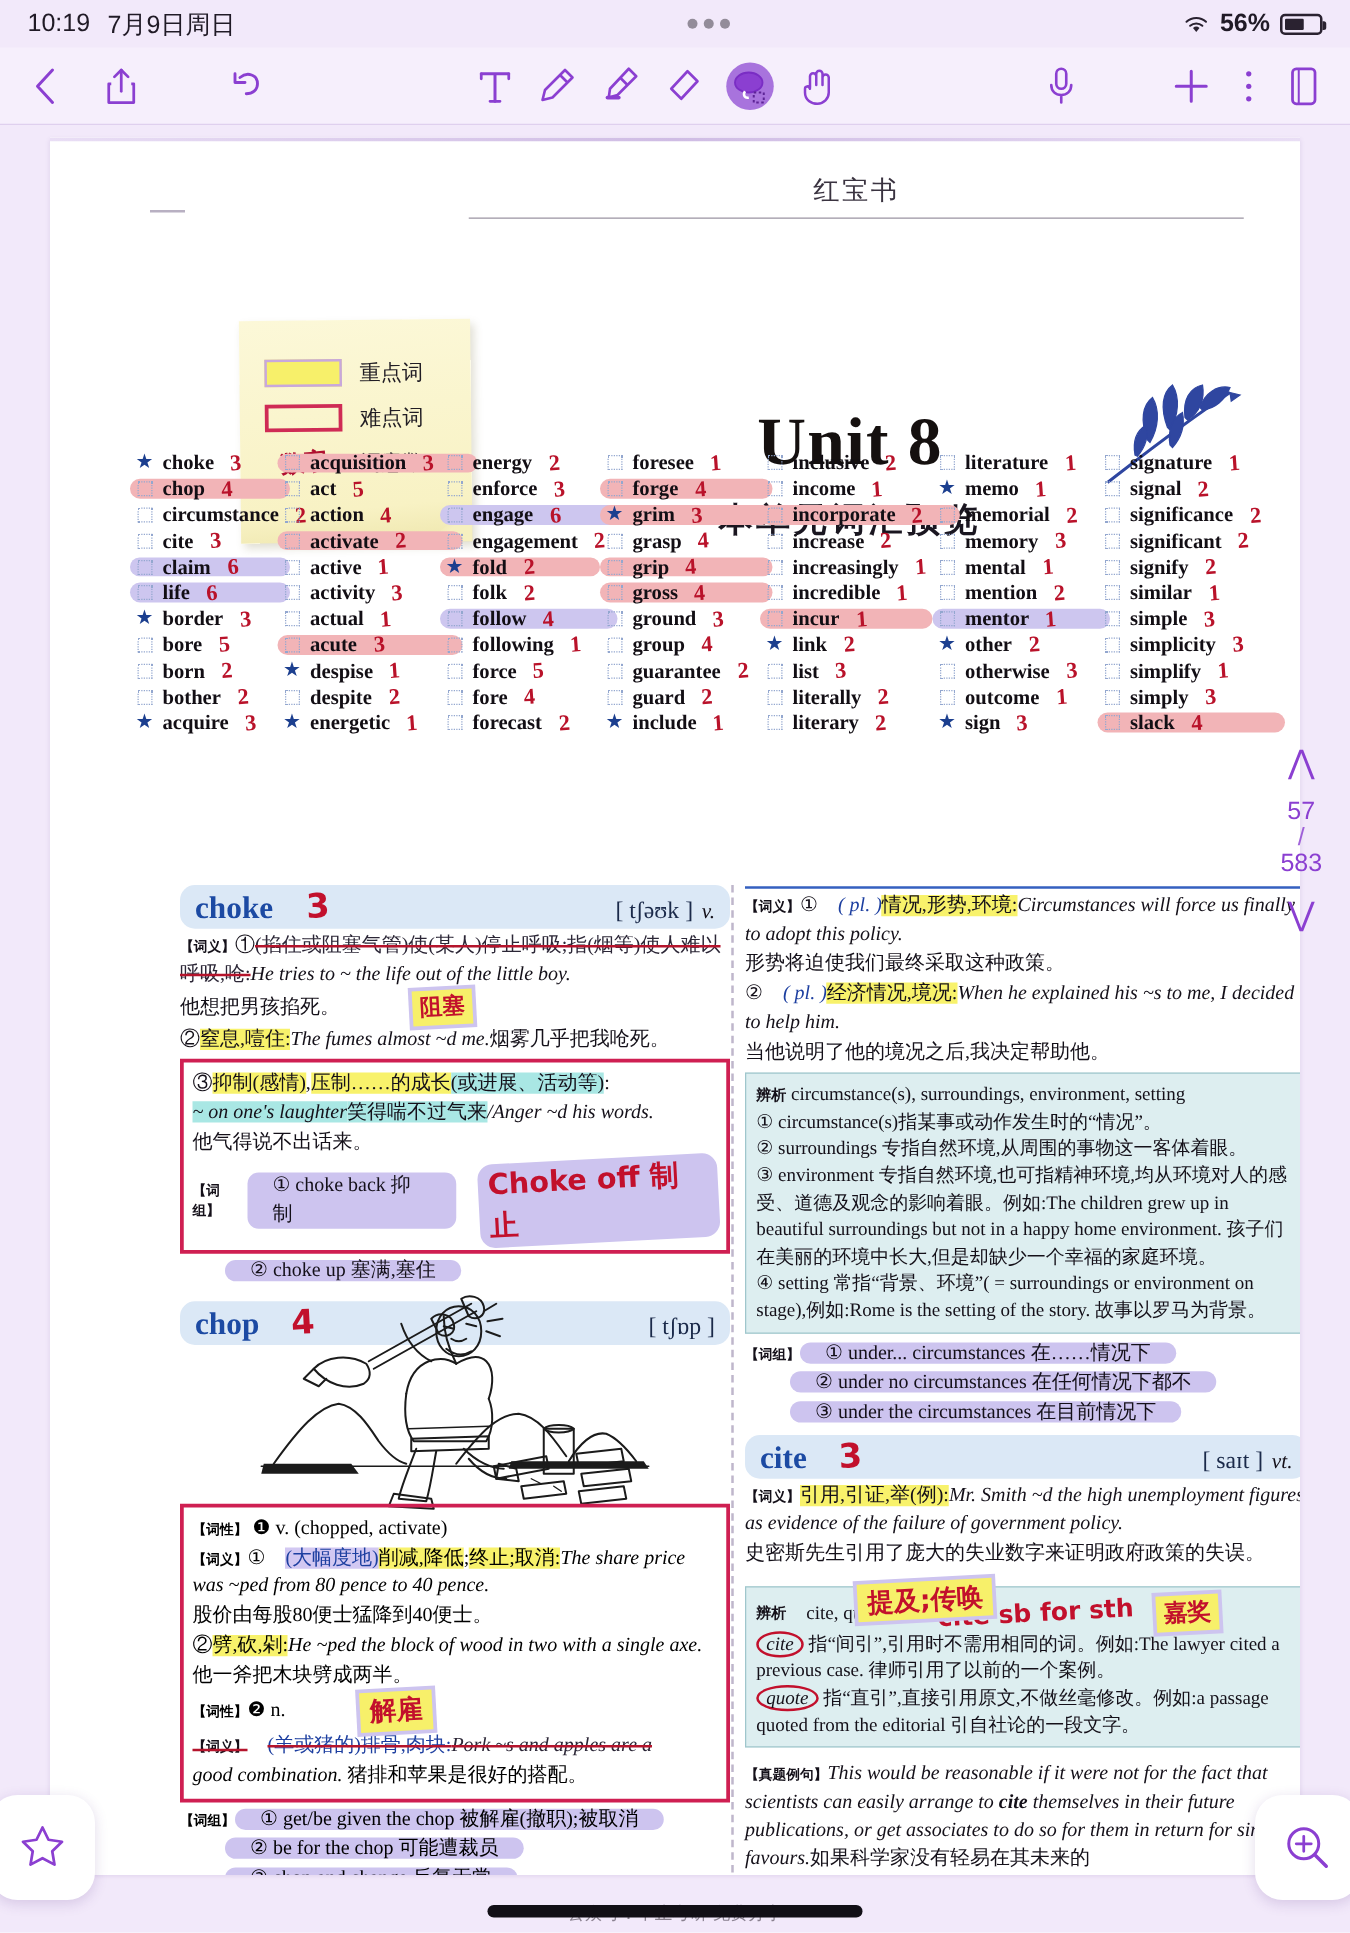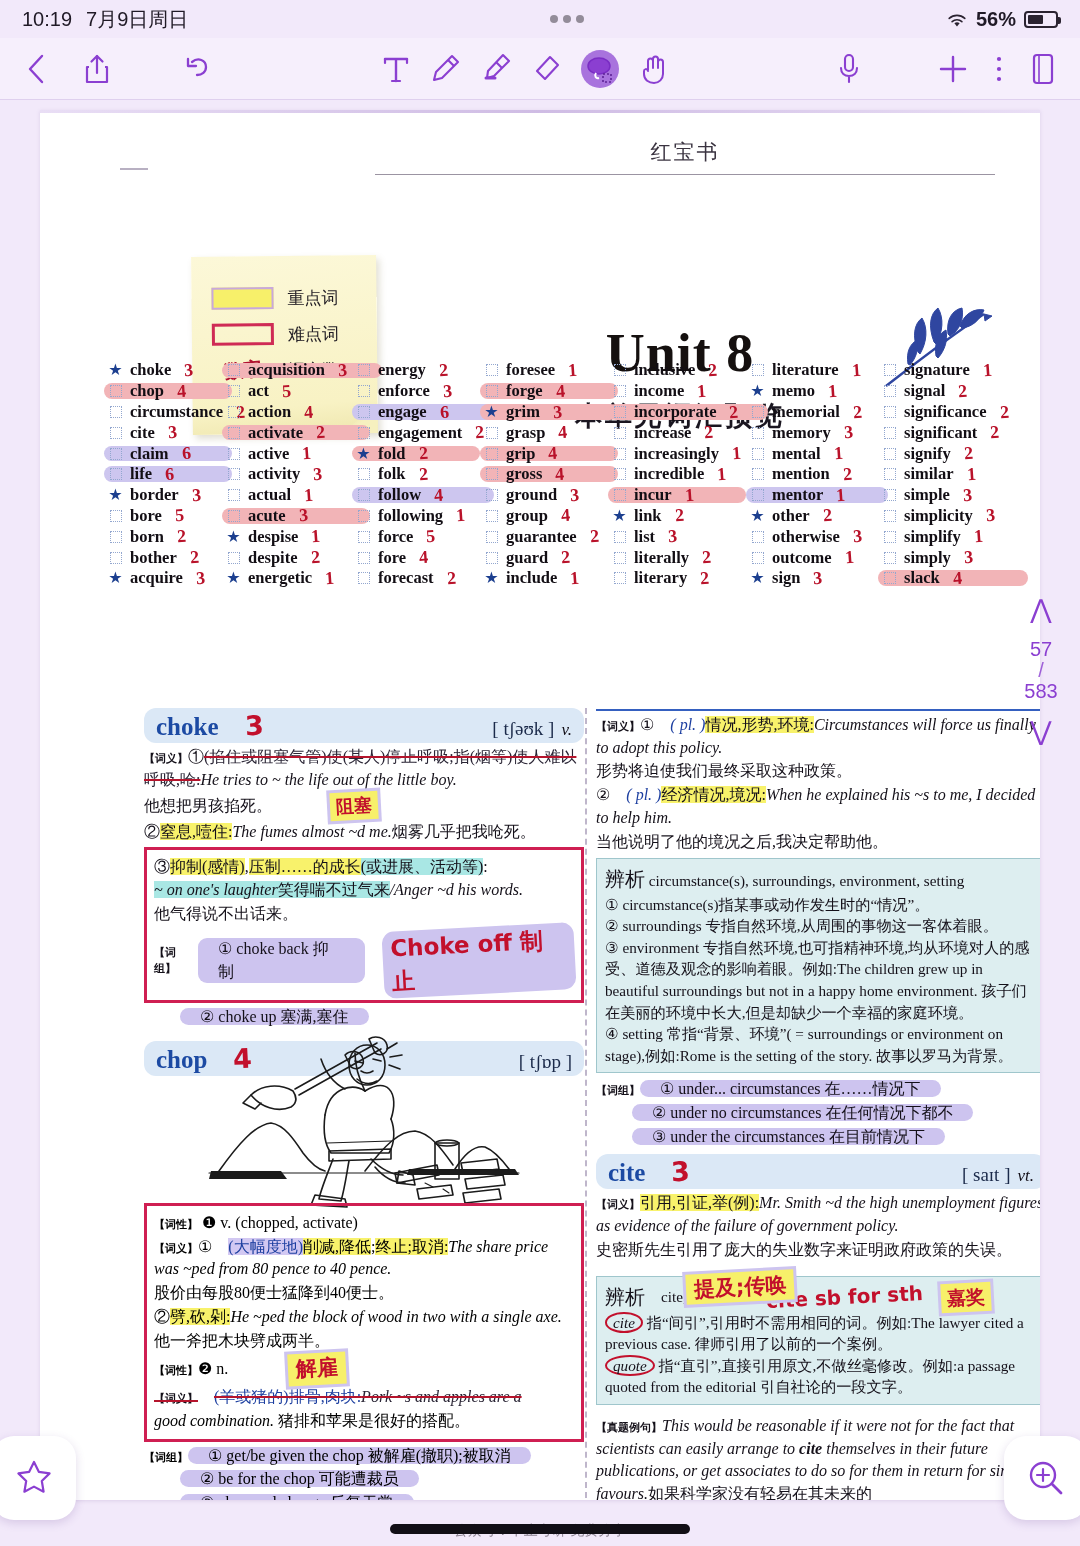--- a/index.html
+++ b/index.html
@@ -174,21 +174,21 @@
   #illus{
     position:absolute;left:104px;top:886px;width:440px;height:212px;
     display:flex;align-items:flex-end;justify-content:center;
   }
 
   
   .bianxi{
     background:#ddeef0;border:1px solid #9fc6cc;padding:6px 8px;margin:5px 0;
     font-size:15.2px;line-height:1.42;
   }
-  .bianxi .bx-t{font-family:"DejaVu Sans",sans-serif;font-weight:normal;font-size:20px;}
+  .bianxi .bx-t{font-family:"DejaVu Sans",sans-serif;font-weight:bold;font-size:12px;}
 
   
   #pager{
     position:absolute;right:16px;top:480px;width:46px;text-align:center;
     color:#8b3fd1;font-family:"Liberation Sans",sans-serif;
   }
   #pager .pv{font-size:20px;line-height:1.05;}
   #pager .chev{font-size:26px;margin:14px 0;cursor:pointer;}
 
   

